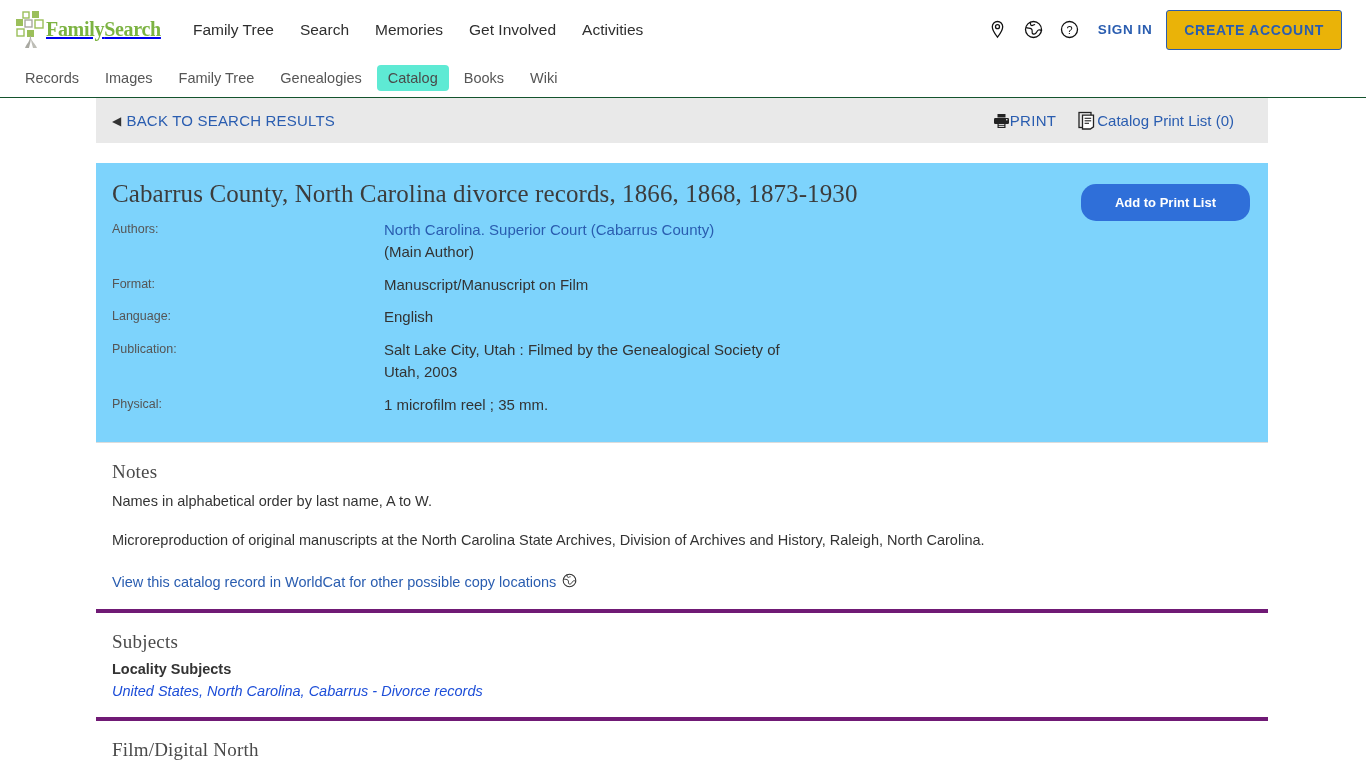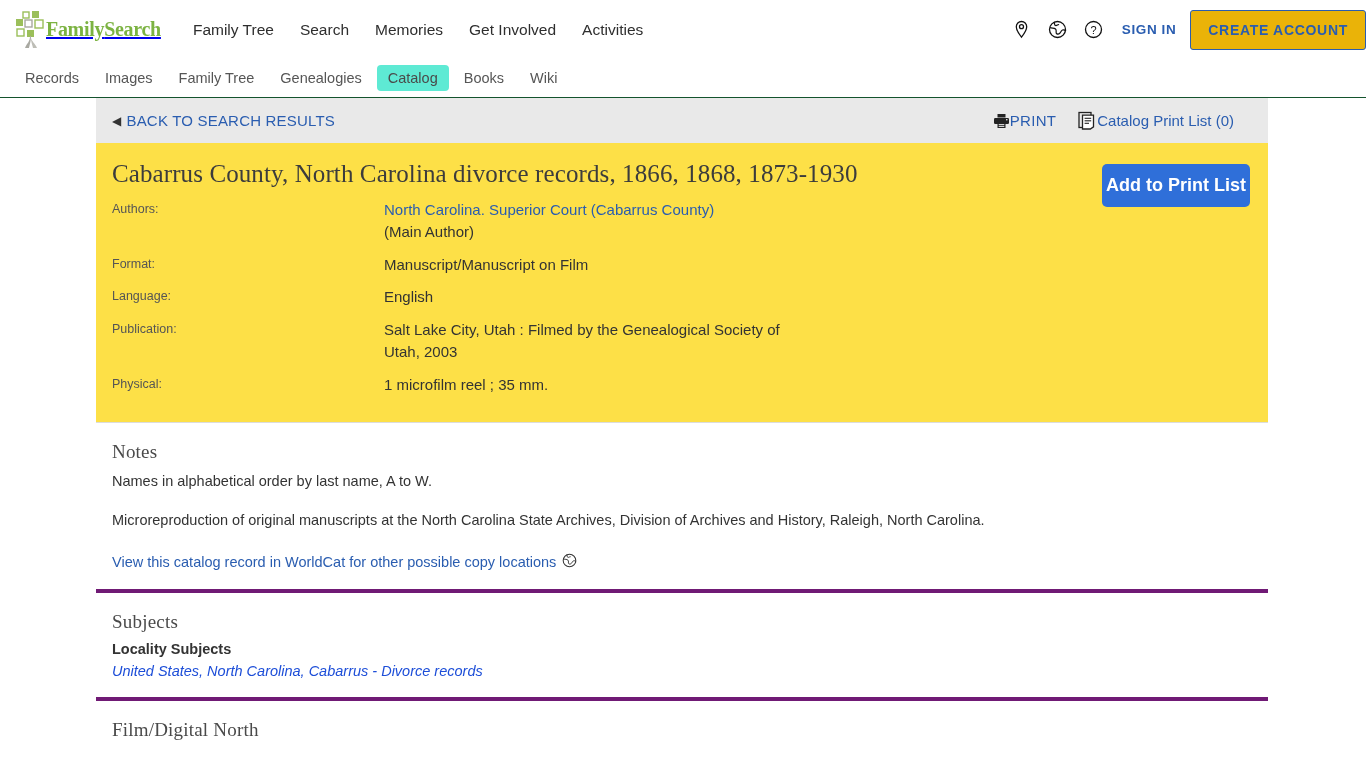--- a/index.html
+++ b/index.html
@@ -10,21 +10,21 @@
     font-family: "Liberation Sans", sans-serif;
     overflow: hidden;
   }
 
   
   .top-header {
     height: 59px;
     background: #ffffff;
     display: flex;
     align-items: center;
-    padding: 0 0 0 14px;
+    padding: 0 24px 0 14px;
     position: relative;
   }
   .logo-wrap {
     display: flex;
     align-items: center;
     height: 40px;
     margin-right: 24px;
     flex: none;
   }
   .logo-svg { display: block; }
@@ -156,46 +156,47 @@
     color: #2a5db0;
     font-size: 15px;
     text-decoration: none;
     cursor: pointer;
   }
   .print-item.caps { letter-spacing: 0.3px; }
   .print-item svg { display: block; }
 
   
   .info-panel {
-    background: #fde047;
+    background: #7dd3fc;
     border-bottom: 1px solid #dcdcdc;
     padding: 16px 20px 26px 16px;
     position: relative;
+    margin-top: 20px;
   }
   .record-title {
     font-family: "Liberation Serif", serif;
     font-size: 25px;
     color: #3c3c3c;
     font-weight: normal;
     line-height: 1.18;
     margin: 0 0 10px 0;
     max-width: 790px;
     letter-spacing: 0.1px;
   }
   .add-print-btn {
     position: absolute;
     right: 18px;
     top: 21px;
     background: #2f6fd9;
     color: #fff;
     border: none;
-    border-radius: 5px;
-    font-size: 18px;
+    border-radius: 15px;
+    font-size: 13px;
     font-weight: bold;
-    padding: 11px 4px;
+    padding: 11px 34px;
     cursor: pointer;
     font-family: "Liberation Sans", sans-serif;
     white-space: nowrap;
   }
   .meta-table { display: block; }
   .meta-row {
     display: flex;
     margin-bottom: 10px;
   }
   .meta-row:last-child { margin-bottom: 0; }

